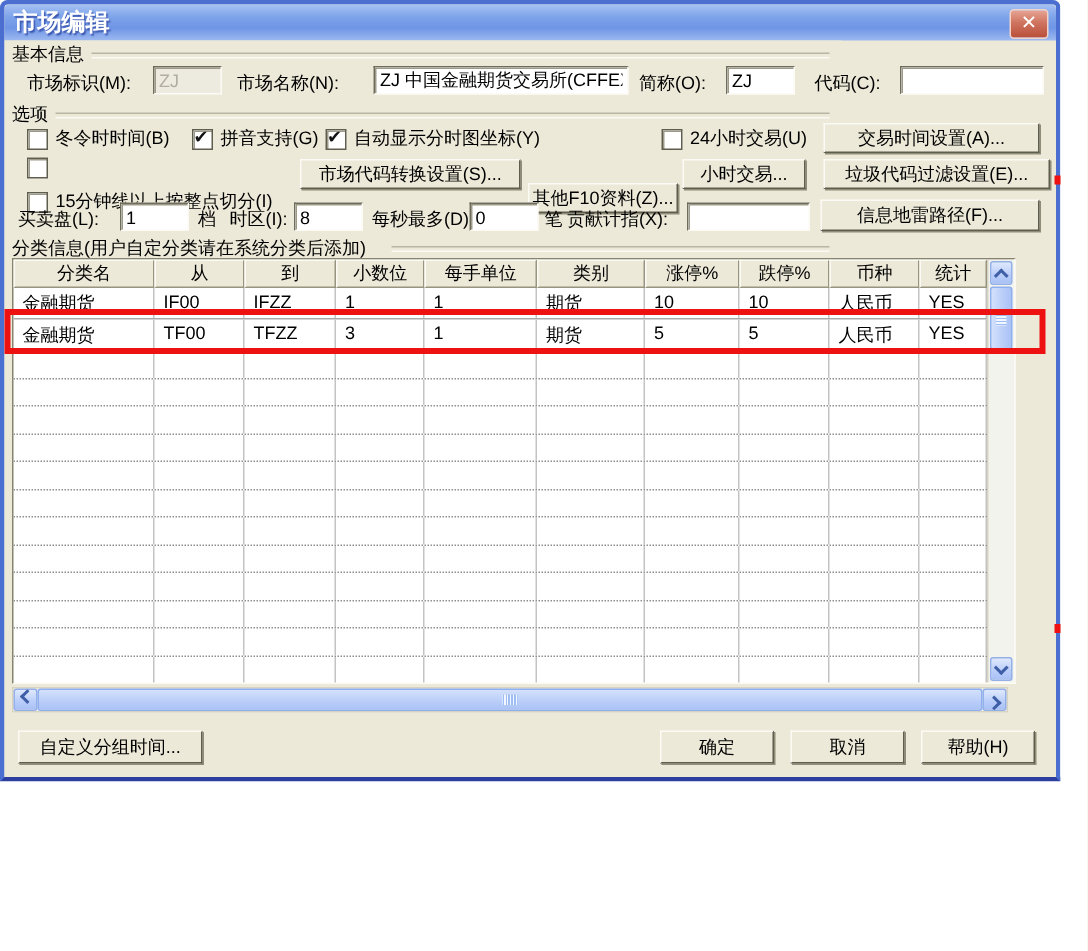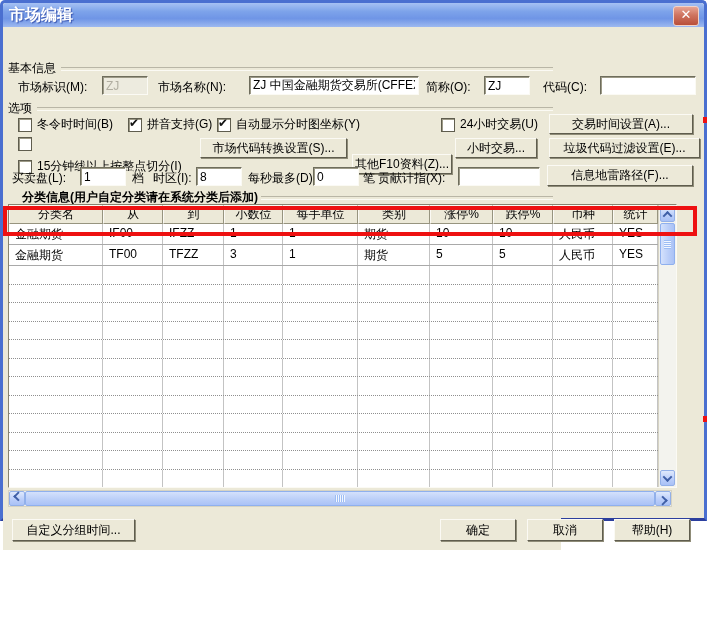--- a/index.html
+++ b/index.html
@@ -9,21 +9,21 @@
   
   .dialog{position:absolute;left:0;top:0;width:707px;height:521px;box-sizing:border-box;
     border:3px solid #4a6fd0;border-bottom-color:#2c3f9e;border-radius:5px 5px 0 0;background:#ece9d8;}
   .titlebar{height:24px;border-radius:3px 3px 0 0;
     background:linear-gradient(180deg,#a6c1f3 0%,#7da3ea 35%,#6f95e6 65%,#9db9f0 100%);
     display:flex;align-items:center;position:relative;}
   .titletext{color:#fff;font-weight:bold;font-size:16px;padding-left:6px;text-shadow:1px 1px 1px #3a56b0;}
   .closebtn{position:absolute;right:5px;top:3px;width:24px;height:18px;border-radius:3px;
     background:linear-gradient(180deg,#e7a493 0%,#cf7460 45%,#b94f3a 100%);
     border:1px solid #f1d3c8;color:#fff;font-weight:bold;font-size:13px;line-height:16px;text-align:center;cursor:default;}
-  .client{position:relative;width:558px;height:491px;background:#ece9d8;font-size:12px;color:#000;margin-top:32px;}
+  .client{position:relative;width:558px;height:491px;background:#ece9d8;font-size:12px;color:#000;}
 
   .lbl{position:absolute;white-space:nowrap;font-size:12px;}
   .gline{position:absolute;height:2px;border-top:1px solid #b9b6a6;border-bottom:1px solid #fbfaf4;}
 
   .field{position:absolute;box-sizing:border-box;height:19px;background:#fff;border:1px solid;
     border-color:#6e6d5c #fbfaf4 #fbfaf4 #6e6d5c;box-shadow:inset 1px 1px 0 #9d9a87;
     font-family:inherit;font-size:12px;padding:1px 3px;outline:none;}
   .field.disabled{background:#edebdf;color:#b1aea1;}
 
   .btn{position:absolute;box-sizing:border-box;background:#ece9d8;border:1px solid;
@@ -146,21 +146,21 @@
       <span class="lbl" style="left:129px;top:111px;">档</span>
       <span class="lbl" style="left:150px;top:111px;">时区(I):</span>
       <input class="field" style="left: 193px; top: 108px; width: 46px;" value="8">
       <span class="lbl" style="left:245px;top:111px;">每秒最多(D):</span>
       <input class="field" style="left: 310px; top: 108px; width: 46px;" value="0">
       <span class="lbl" style="left:360px;top:111px;">笔</span>
       <span class="lbl" style="left:375px;top:111px;">贡献计指(X):</span>
       <input class="field" style="left: 455px; top: 108px; width: 82px;" value="">
       <button class="btn" style="left:544px;top:106px;width:146px;height:21px;">信息地雷路径(F)...</button>
 
-      <span class="lbl" style="left:19px;top:130px;font-weight:bold;">分类信息(用户自定分类请在系统分类后添加)</span>
+      <span class="lbl" style="left:5px;top:130px;">分类信息(用户自定分类请在系统分类后添加)</span>
       <div class="gline" style="left:258px;right:8px;top:137px;"></div>
 
       <div class="tbl">
         <div class="tgrid">
           <div class="thead">
               <div class="hcell c0">分类名</div>
               <div class="hcell c1">从</div>
               <div class="hcell c2">到</div>
               <div class="hcell c3">小数位</div>
               <div class="hcell c4">每手单位</div>

